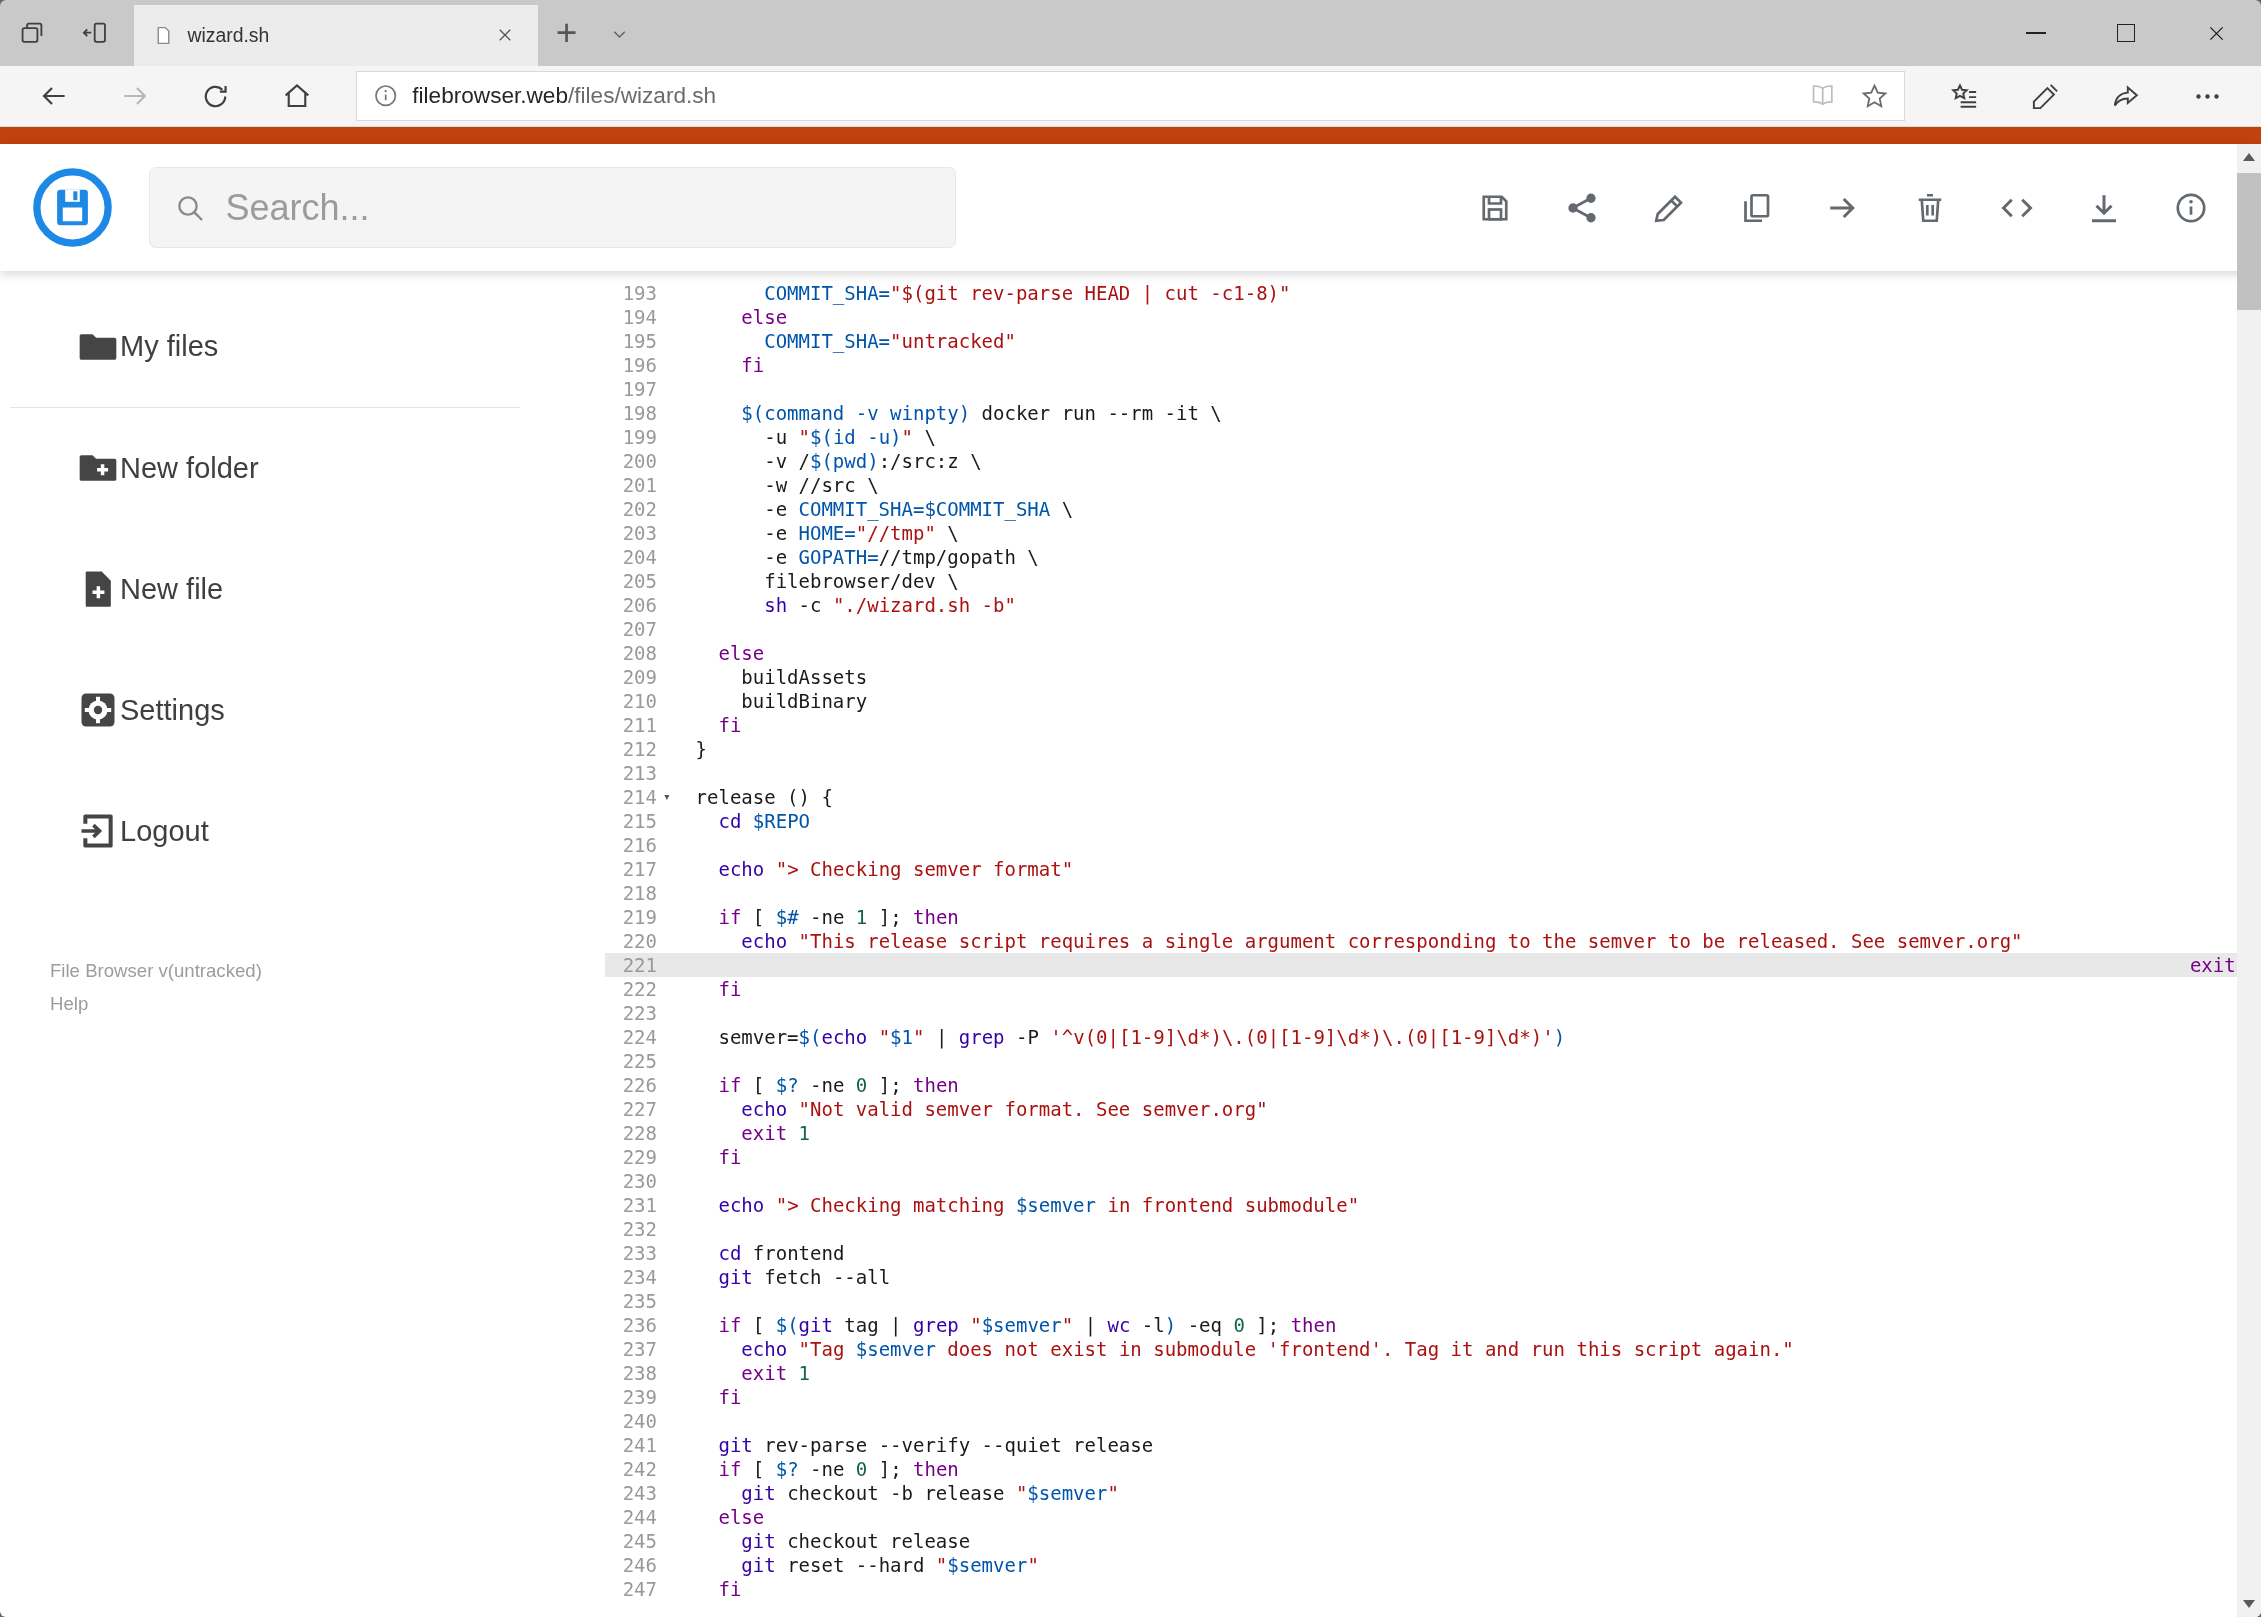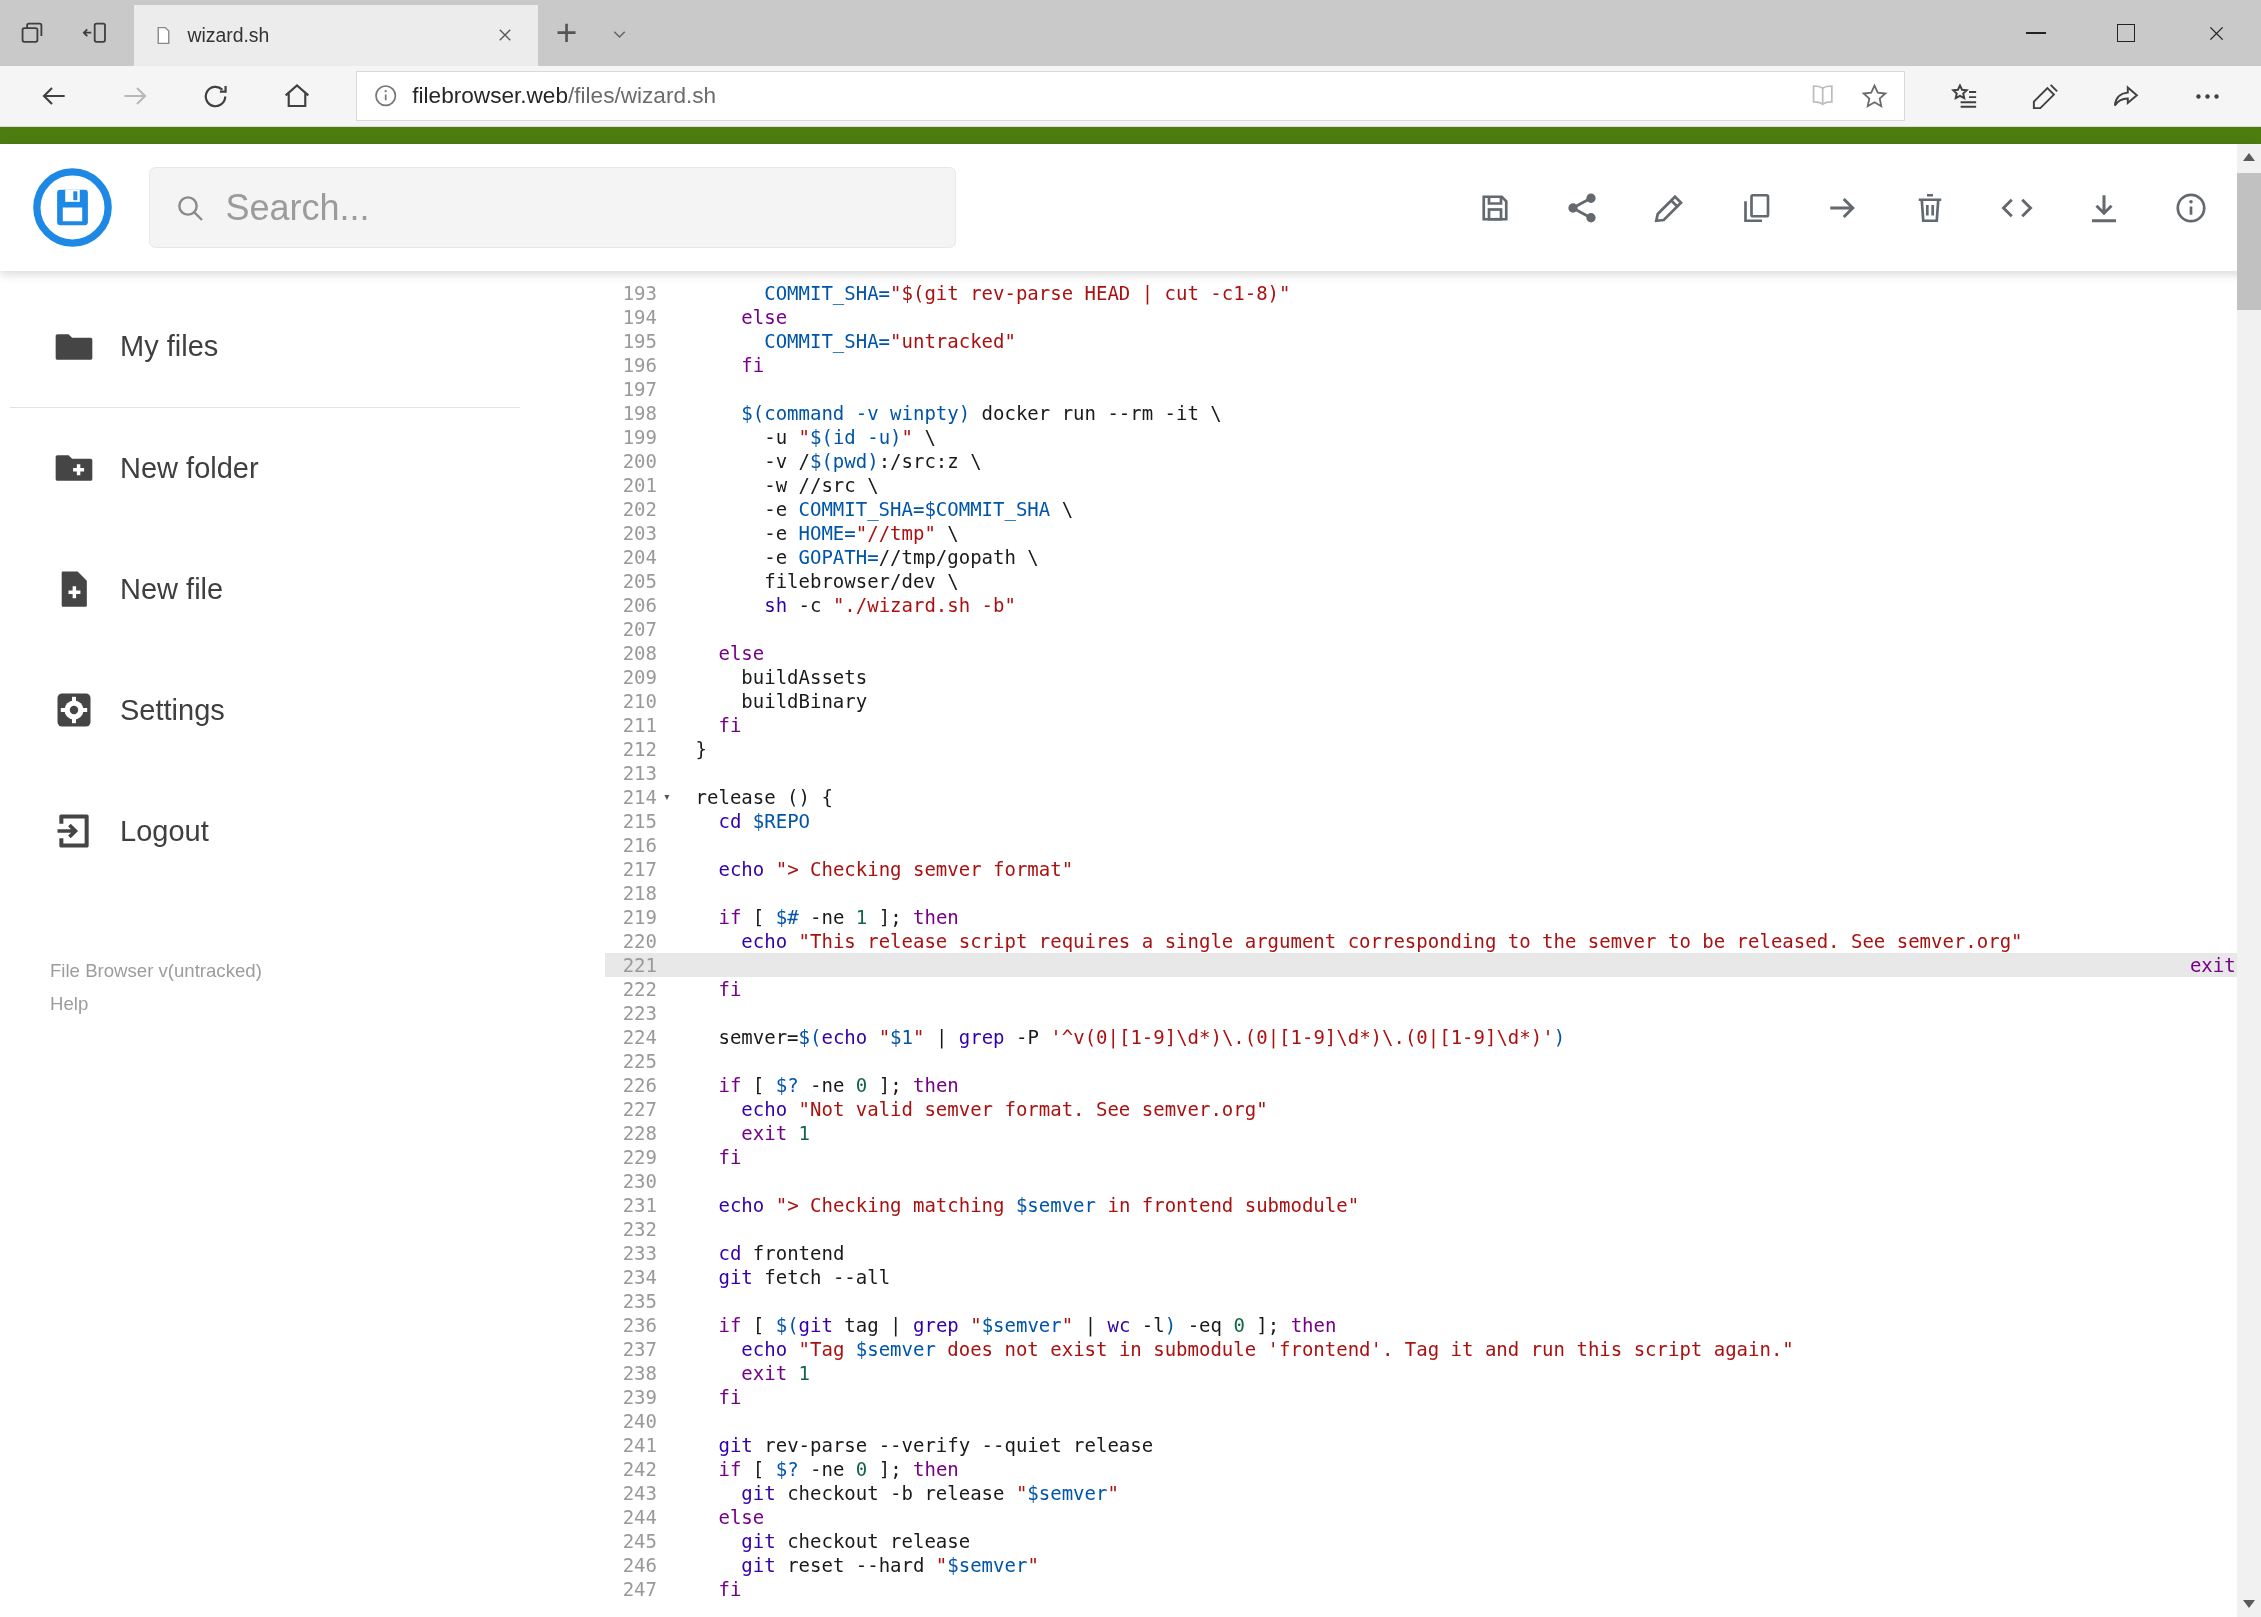--- a/index.html
+++ b/index.html
@@ -1,19 +1,19 @@
 <!DOCTYPE html>
 <html style="font-size:13px"><head>
 <meta charset="utf-8">
 <style>
   * { margin:0; padding:0; box-sizing:border-box; }
   html,body { background:#666; }
   .screen {
     position:relative; width:2261px; height:1617px; overflow:hidden;
-    background:#4d7c0f; font-family:"Liberation Sans", sans-serif;
+    background:#c2410c; font-family:"Liberation Sans", sans-serif;border-radius:6px;
   }
   svg { display:block; }
 
   
   .tabbar { position:absolute; top:0; left:0; right:0; height:66px; background:#c9c9c9; display:flex; align-items:flex-end; }
   .tb-btn { width:63px; height:66px; display:flex; align-items:center; justify-content:center; }
   .tab { width:404px; height:61px; margin-left:8px; background:#ececec; display:flex; align-items:center; padding:0 19.4px; }
   .tab-title { margin-left:13px; font-size:19.4px; color:#333; }
   .tab-close { margin-left:auto; width:27.4px; height:27.4px; display:flex; align-items:center; justify-content:center; }
   .newtab { width:57px; height:66px; display:flex; align-items:center; justify-content:center; font-size:37px; color:#555; font-weight:300; }
@@ -38,21 +38,21 @@
   .searchbox input { flex:1; margin-left:19.4px; border:none; outline:none; background:transparent; font-size:36px; color:#333; font-family:"Liberation Sans", sans-serif; }
   .searchbox input::placeholder { color:#9b9b9b; }
   .hdr-actions { margin-left:auto; margin-right:52px; display:flex; align-items:center; gap:50px; }
   .act-btn { width:37px; height:37px; display:flex; align-items:center; justify-content:center; }
 
   
   .content { position:absolute; top:270px; left:0; right:0; bottom:0; display:flex; background:#fff; }
 
   
   .sidebar { width:605px; padding-top:16px; position:relative; flex:none; }
-  .sb-item { height:121px; display:flex; align-items:center; padding-left:52px; gap:24px; }
+  .sb-item { height:121px; display:flex; align-items:center; padding-left:76px; }
   .sb-label { font-size:29px; color:#3f3f3f; }
   .sb-divider { height:0.8px; background:#e3e3e3; margin:0 85px 0 9.7px; }
   .sb-footer { position:absolute; left:50px; top:690px; }
   .sb-version { font-size:18.6px; color:#9c9c9c; }
   .sb-help { font-size:18.6px; color:#9c9c9c; margin-top:11.3px; }
 
   
   .editor { flex:1; padding-top:11.3px; overflow:hidden; background:#fff;
     font-family:"DejaVu Sans Mono", monospace; font-size:19px; }
   .cm-line { display:flex; height:24px; line-height:24px; white-space:pre; }

